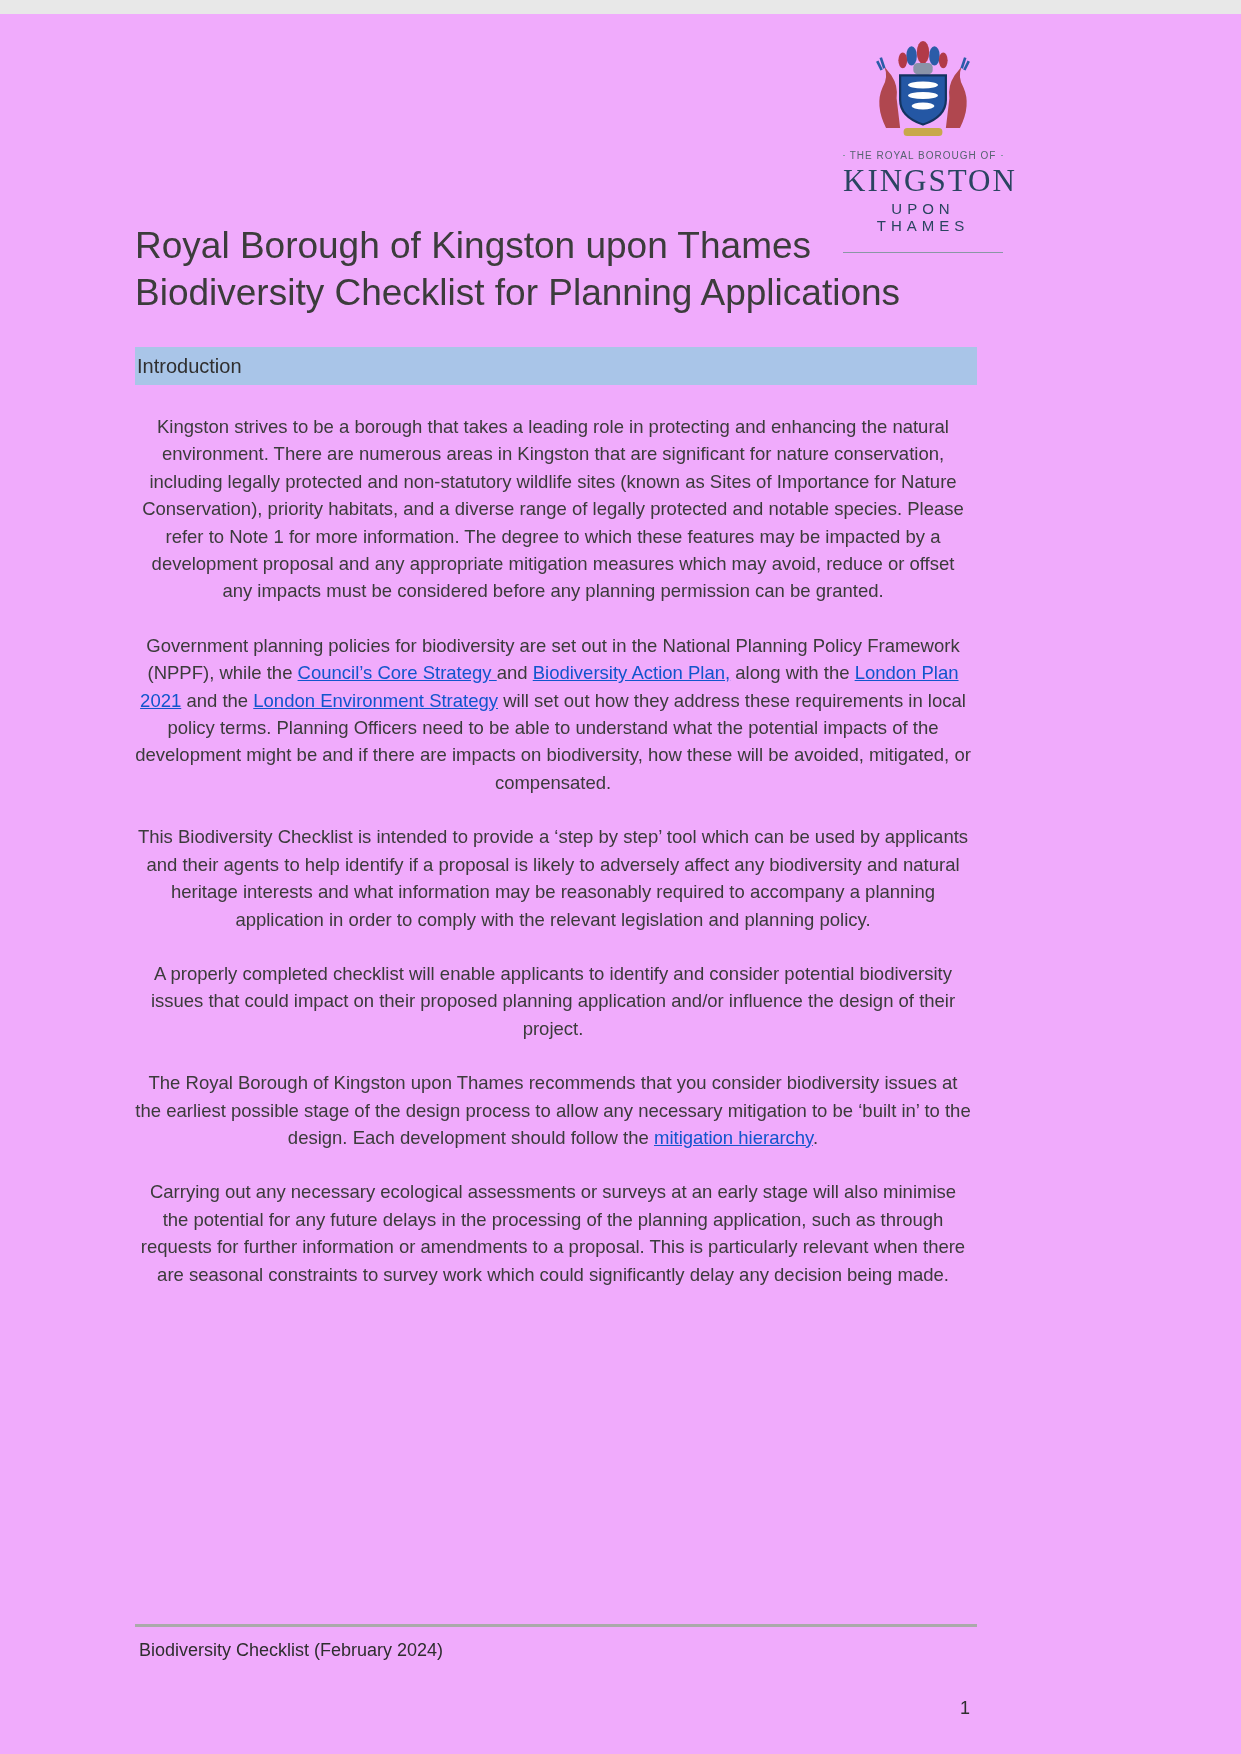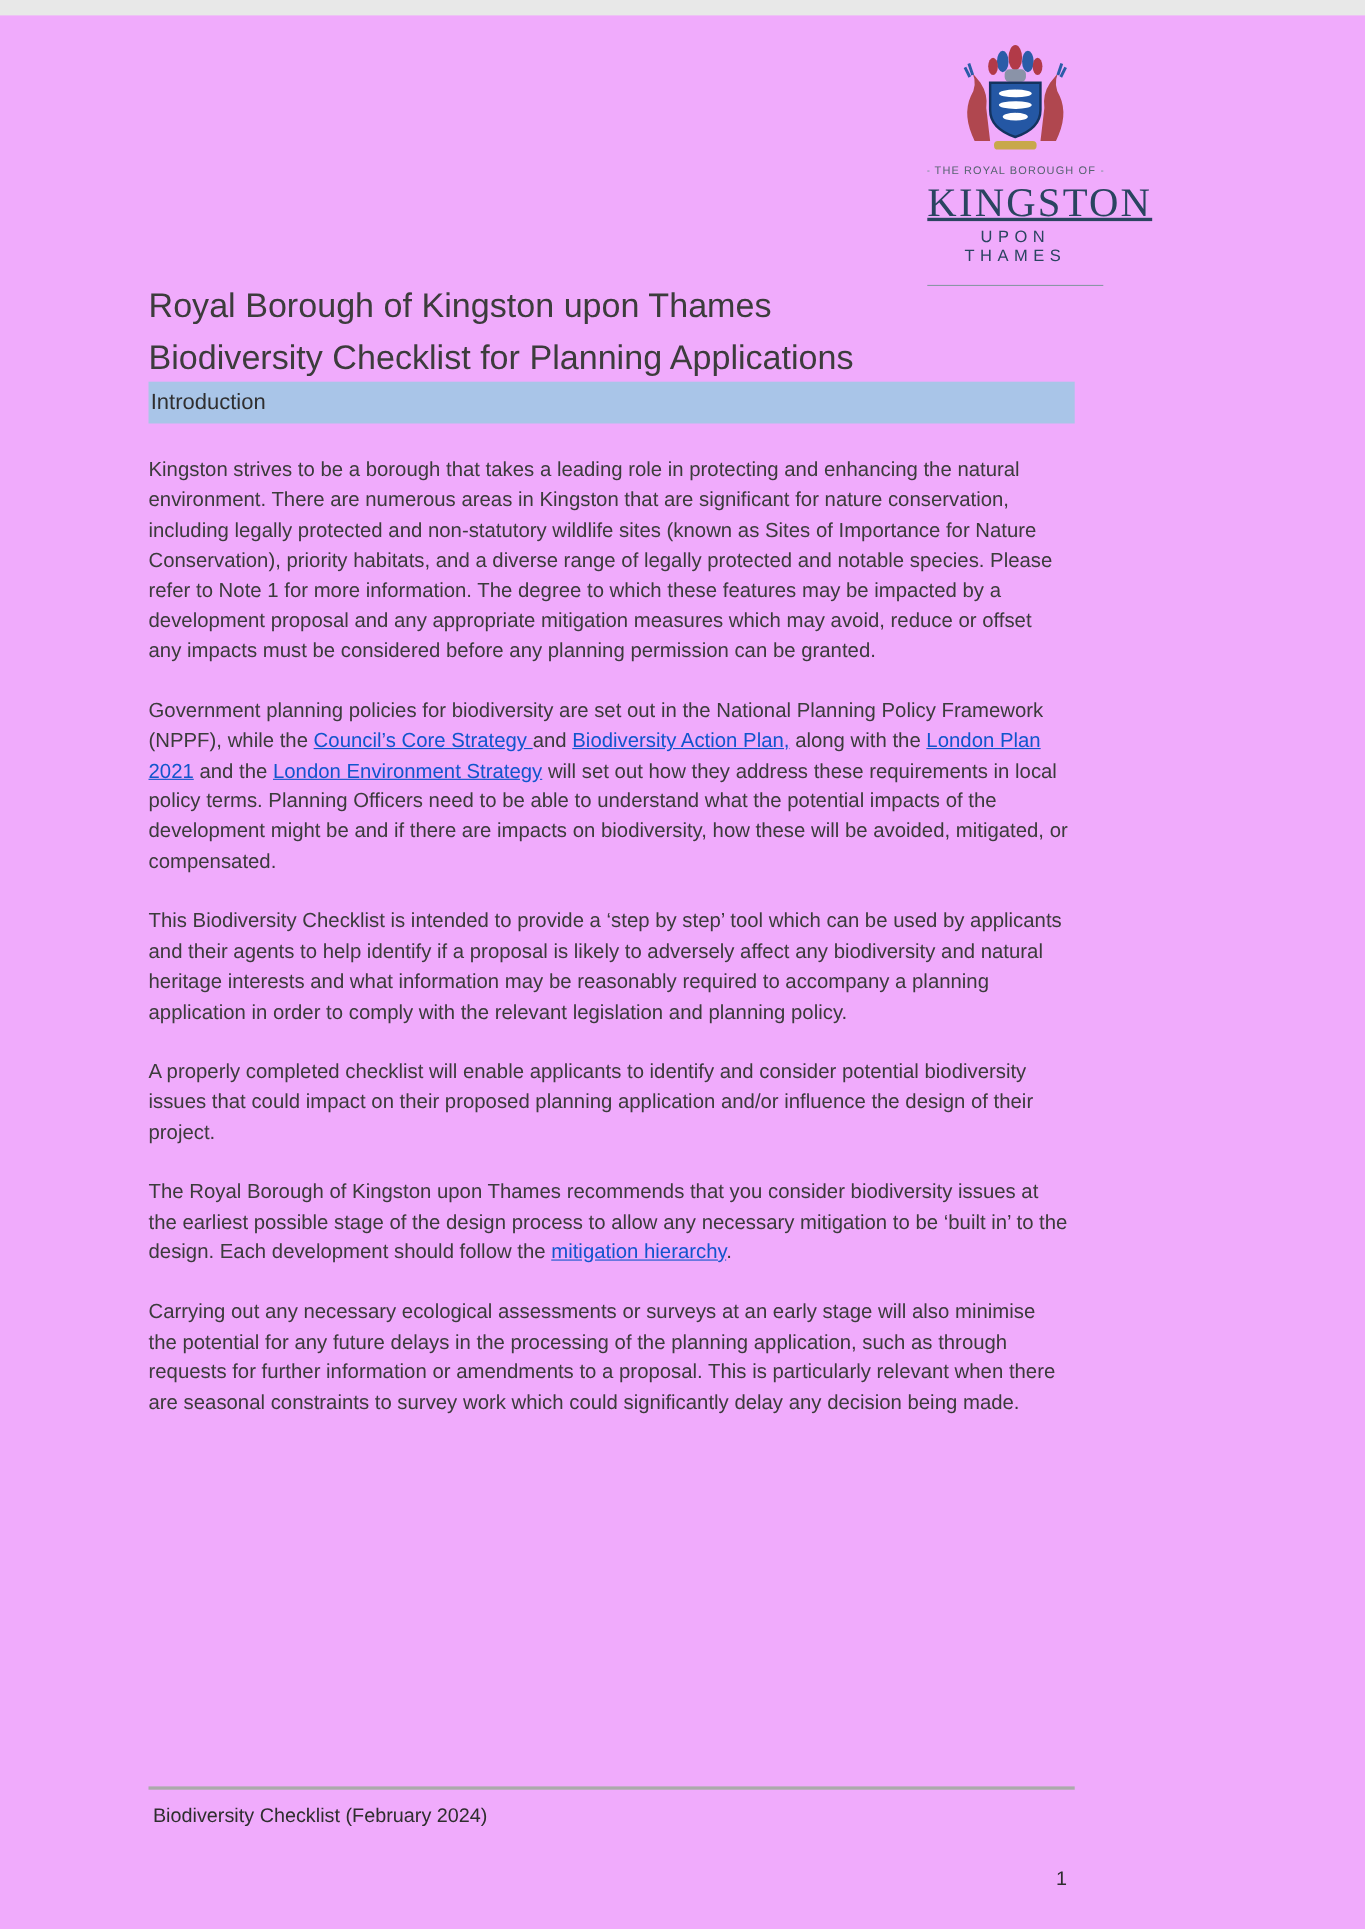--- a/index.html
+++ b/index.html
@@ -29,42 +29,41 @@
     align-items: center;
     gap: 5px;
     font-size: 10px;
     letter-spacing: 1px;
     color: #55626f;
     white-space: nowrap;
   }
   .logo-row1 .rule { flex: 1; height: 1px; background: #8a97a5; }
   .logo-kingston {
     font-family: "Liberation Serif", serif;
-    font-size: 37px;
+    font-size: 31px;
     letter-spacing: 2px;
     color: #2a4460;
     margin-top: 2px;
-    text-decoration: underline;
   }
   .logo-upon {
     font-size: 15px;
     letter-spacing: 5px;
     color: #2a4460;
     border-bottom: 1px solid #8a97a5;
     padding-bottom: 18px;
     margin-top: 1px;
   }
 
   
   .doc-title {
     position: absolute;
-    top: 240px;
+    top: 208px;
     left: 135px;
     width: 860px;
-    font-size: 31px;
+    font-size: 37px;
     line-height: 47px;
     font-weight: 400;
     color: #3c3c3c;
   }
 
   
   .section-header {
     position: absolute;
     top: 333px;
     left: 135px;
@@ -81,21 +80,21 @@
   
   .body-text {
     position: absolute;
     top: 399px;
     left: 135px;
     width: 836px;
     font-size: 18.5px;
     line-height: 27.4px;
     color: #3b3b3b;
   }
-  .body-text p { margin-bottom: 27px; }
+  .body-text p { margin-bottom: 27px; text-align: center; }
   .doc-link {
     color: #1155cc;
     text-decoration: underline;
     cursor: pointer;
   }
 
   
   .footer-rule {
     position: absolute;
     top: 1610px;

